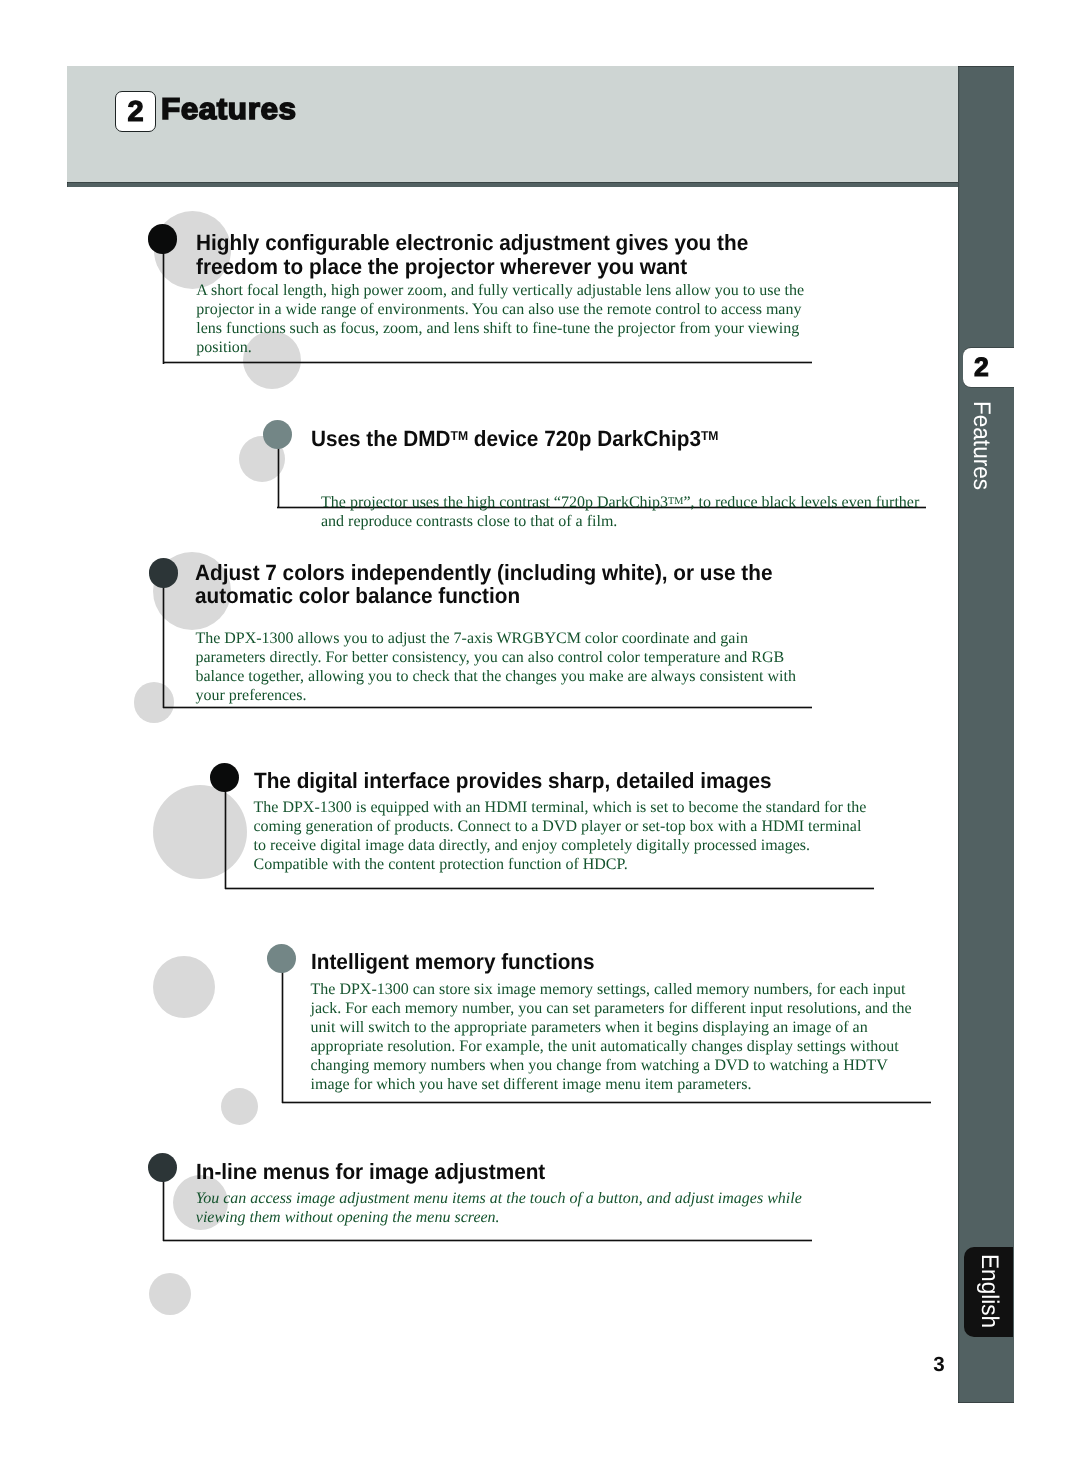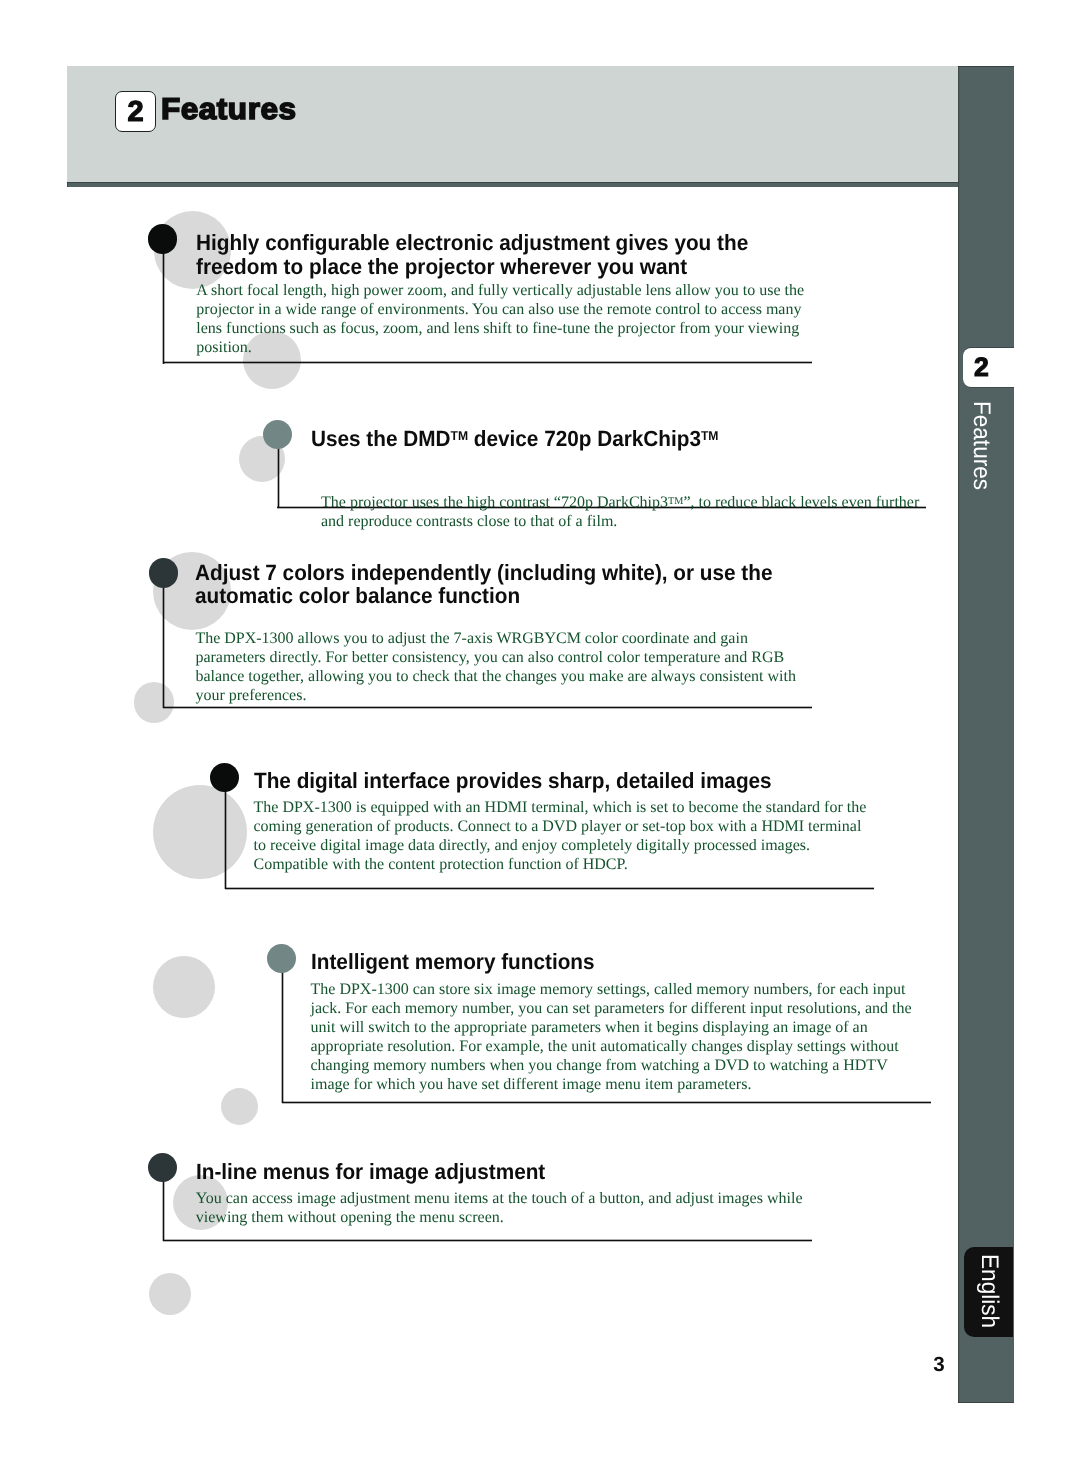--- a/index.html
+++ b/index.html
@@ -135,16 +135,16 @@
     <div class="bullet" style="left:267.1px;top:943.6px;background:#738686;"></div>
     <h2 style="left:310.5px;top:950.20px;width:630px;">Intelligent memory functions</h2>
     <p style="left:310.5px;top:979.50px;width:618px;">The DPX-1300 can store six image memory settings, called memory numbers, for each input jack. For each memory number, you can set parameters for different input resolutions, and the unit will switch to the appropriate parameters when it begins displaying an image of an appropriate resolution. For example, the unit automatically changes display settings without changing memory numbers when you change from watching a DVD to watching a HDTV image for which you have set different image menu item parameters.</p>
   </div>
 
   <div class="feat">
     <div class="vline" style="left:162.55px;top:1167.90px;height:73.50px;"></div>
     <div class="hline" style="left:162.55px;top:1239.90px;width:649.40px;"></div>
     <div class="bullet" style="left:148.0px;top:1153.3px;background:#2c3537;"></div>
     <h2 style="left:195.8px;top:1159.70px;width:630px;">In-line menus for image adjustment</h2>
-    <p style="left:195.8px;top:1188.90px;width:618px;">You can access image adjustment menu items at the touch of a button, and adjust images while viewing them without opening the menu screen.</p>
+    <p style="left:195.8px;top:1188.90px;width:618px;font-style:italic;">You can access image adjustment menu items at the touch of a button, and adjust images while viewing them without opening the menu screen.</p>
   </div>
 
 </div>
 
 </body></html>

